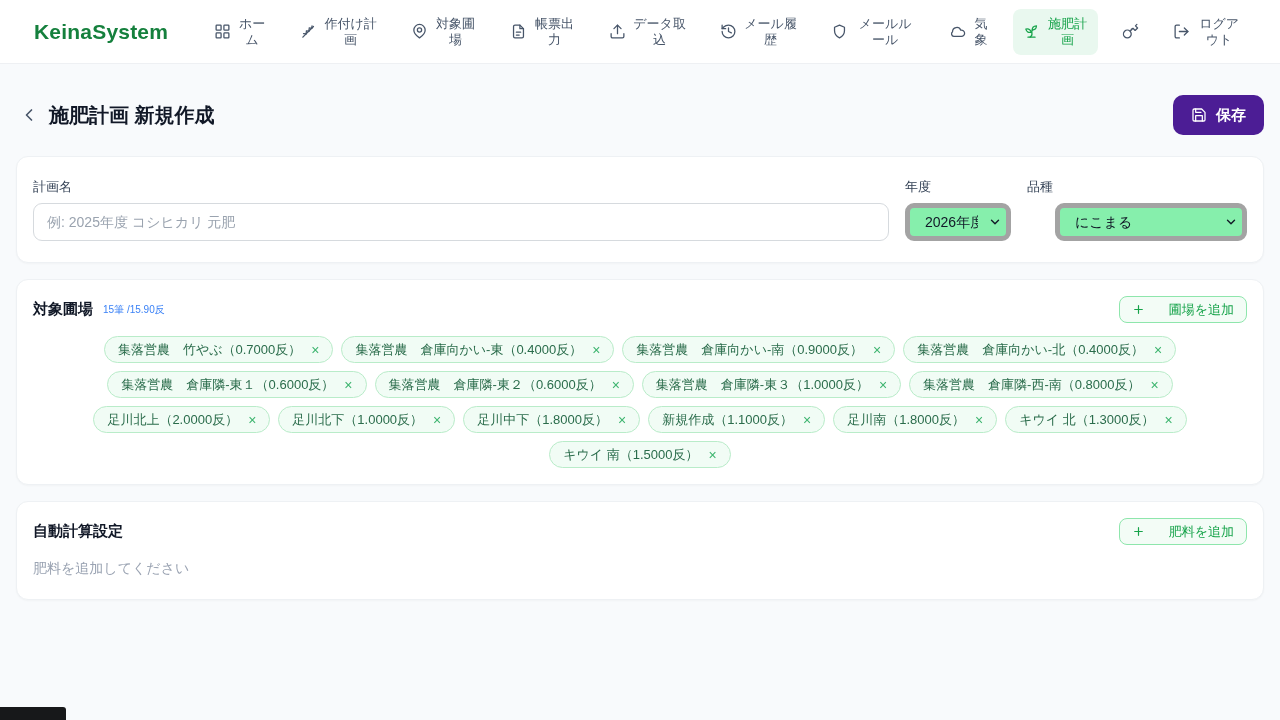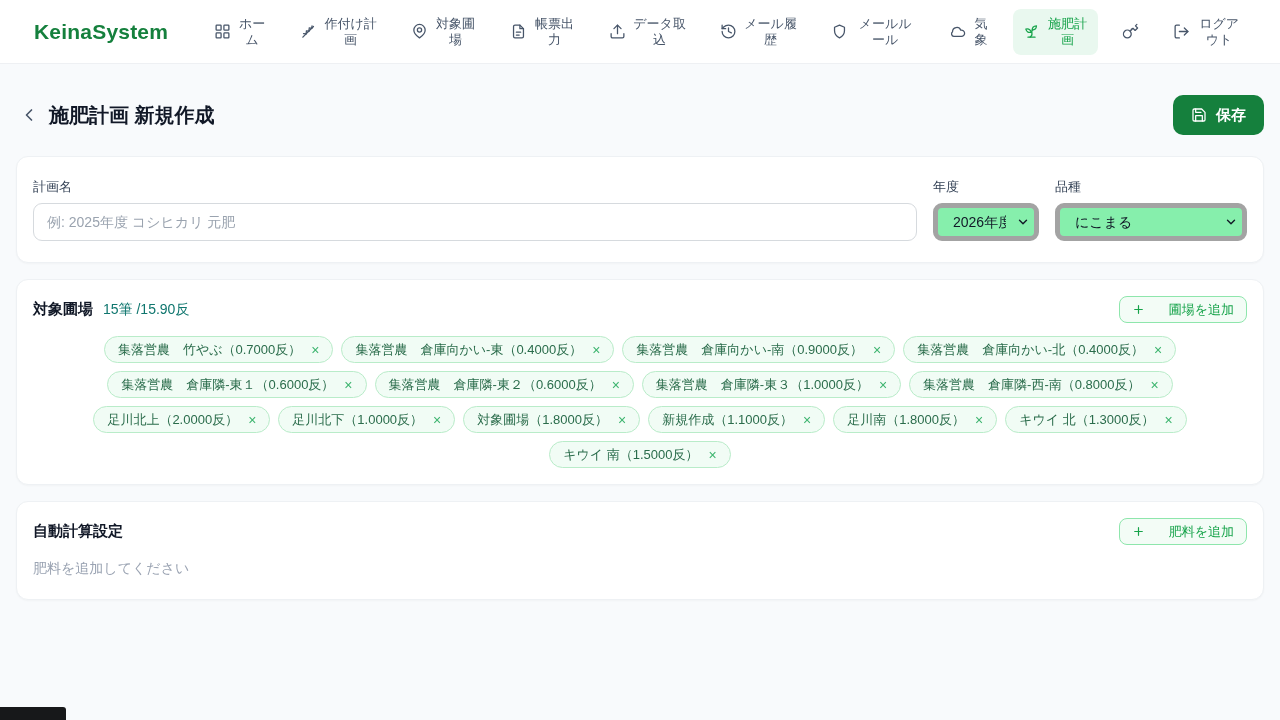--- a/index.html
+++ b/index.html
@@ -31,21 +31,21 @@
   
   main { padding:0 16px; }
   .page-head { display:flex; align-items:center; margin:31px 0 21px; }
   .back-btn {
     width:26px; height:26px; border:none; background:none; color:#475569;
     display:flex; align-items:center; justify-content:center; padding:0; margin-right:7px; cursor:pointer;
   }
   .page-title { font-size:20px; font-weight:700; margin:0; color:#111827; }
   .save-btn {
     margin-left:auto; display:flex; align-items:center; gap:9px;
-    background:#15803d; color:#fff; border:none; border-radius:10px;
+    background:#4c1d95; color:#fff; border:none; border-radius:10px;
     height:40px; padding:0 18px; font-size:15px; font-weight:600; cursor:pointer;
     font-family:inherit;
   }
 
   
   .card {
     background:#fff; border:1px solid #eef1f4; border-radius:12px;
     padding:16px; margin-bottom:16px; box-shadow:0 1px 2px rgba(16,24,40,.03);
   }
   .card.form-card { padding:21px 16px; }
@@ -58,26 +58,26 @@
     padding:0 13px; font-size:14px; color:#111827; background:#fff; font-family:inherit; outline:none;
   }
   .text-input::placeholder { color:#9aa3af; }
   .select-wrap { position:relative; }
   select {
     appearance:none; -webkit-appearance:none; height:38px;
     border:5px solid #a3a3a3; border-radius:9px; background:#86efac;
     font-size:14px; color:#111827; padding:0 28px 0 15px; font-family:inherit; cursor:pointer; outline:none;
   }
   .field.year select { width:106px; }
-  .field.variety select { width:192px; }
+  .field.variety select { width:192px;margin-left:28px; }
   .select-wrap .chev { position:absolute; right:9px; top:50%; transform:translateY(-50%); color:#111827; pointer-events:none; }
 
   .card-head { display:flex; align-items:center; }
   .section-title { font-size:15px; font-weight:700; margin:0; color:#111827; }
-  .count { font-size:14px; color:#0f766e; margin-left:10px; }
+  .count { font-size:10px; color:#3b82f6; margin-left:10px; }
   .add-btn {
     margin-left:auto; display:flex; align-items:center; gap:24px;
     height:27px; padding:0 12px; background:#f3fcf6; border:1px solid #8ee6ac;
     color:#16a34a; border-radius:8px; font-size:13px; cursor:pointer; font-family:inherit;
   }
 
   .chips { display:flex; flex-wrap:wrap; gap:8px; margin-top:13px;justify-content:center; }
   .chip {
     display:inline-flex; align-items:center; height:27px; padding:0 13px;
     background:#f1fcf5; border:1px solid #b9ecc9; border-radius:14px;
@@ -341,21 +341,21 @@
     <span class="chip-label">足川北上（2.0000反）</span>
     <button class="chip-x">×</button>
   </span>
 
   <span class="chip">
     <span class="chip-label">足川北下（1.0000反）</span>
     <button class="chip-x">×</button>
   </span>
 
   <span class="chip">
-    <span class="chip-label">対象圃場（1.8000反）</span>
+    <span class="chip-label">足川中下（1.8000反）</span>
     <button class="chip-x">×</button>
   </span>
 
   <span class="chip">
     <span class="chip-label">新規作成（1.1000反）</span>
     <button class="chip-x">×</button>
   </span>
 
   <span class="chip">
     <span class="chip-label">足川南（1.8000反）</span>

